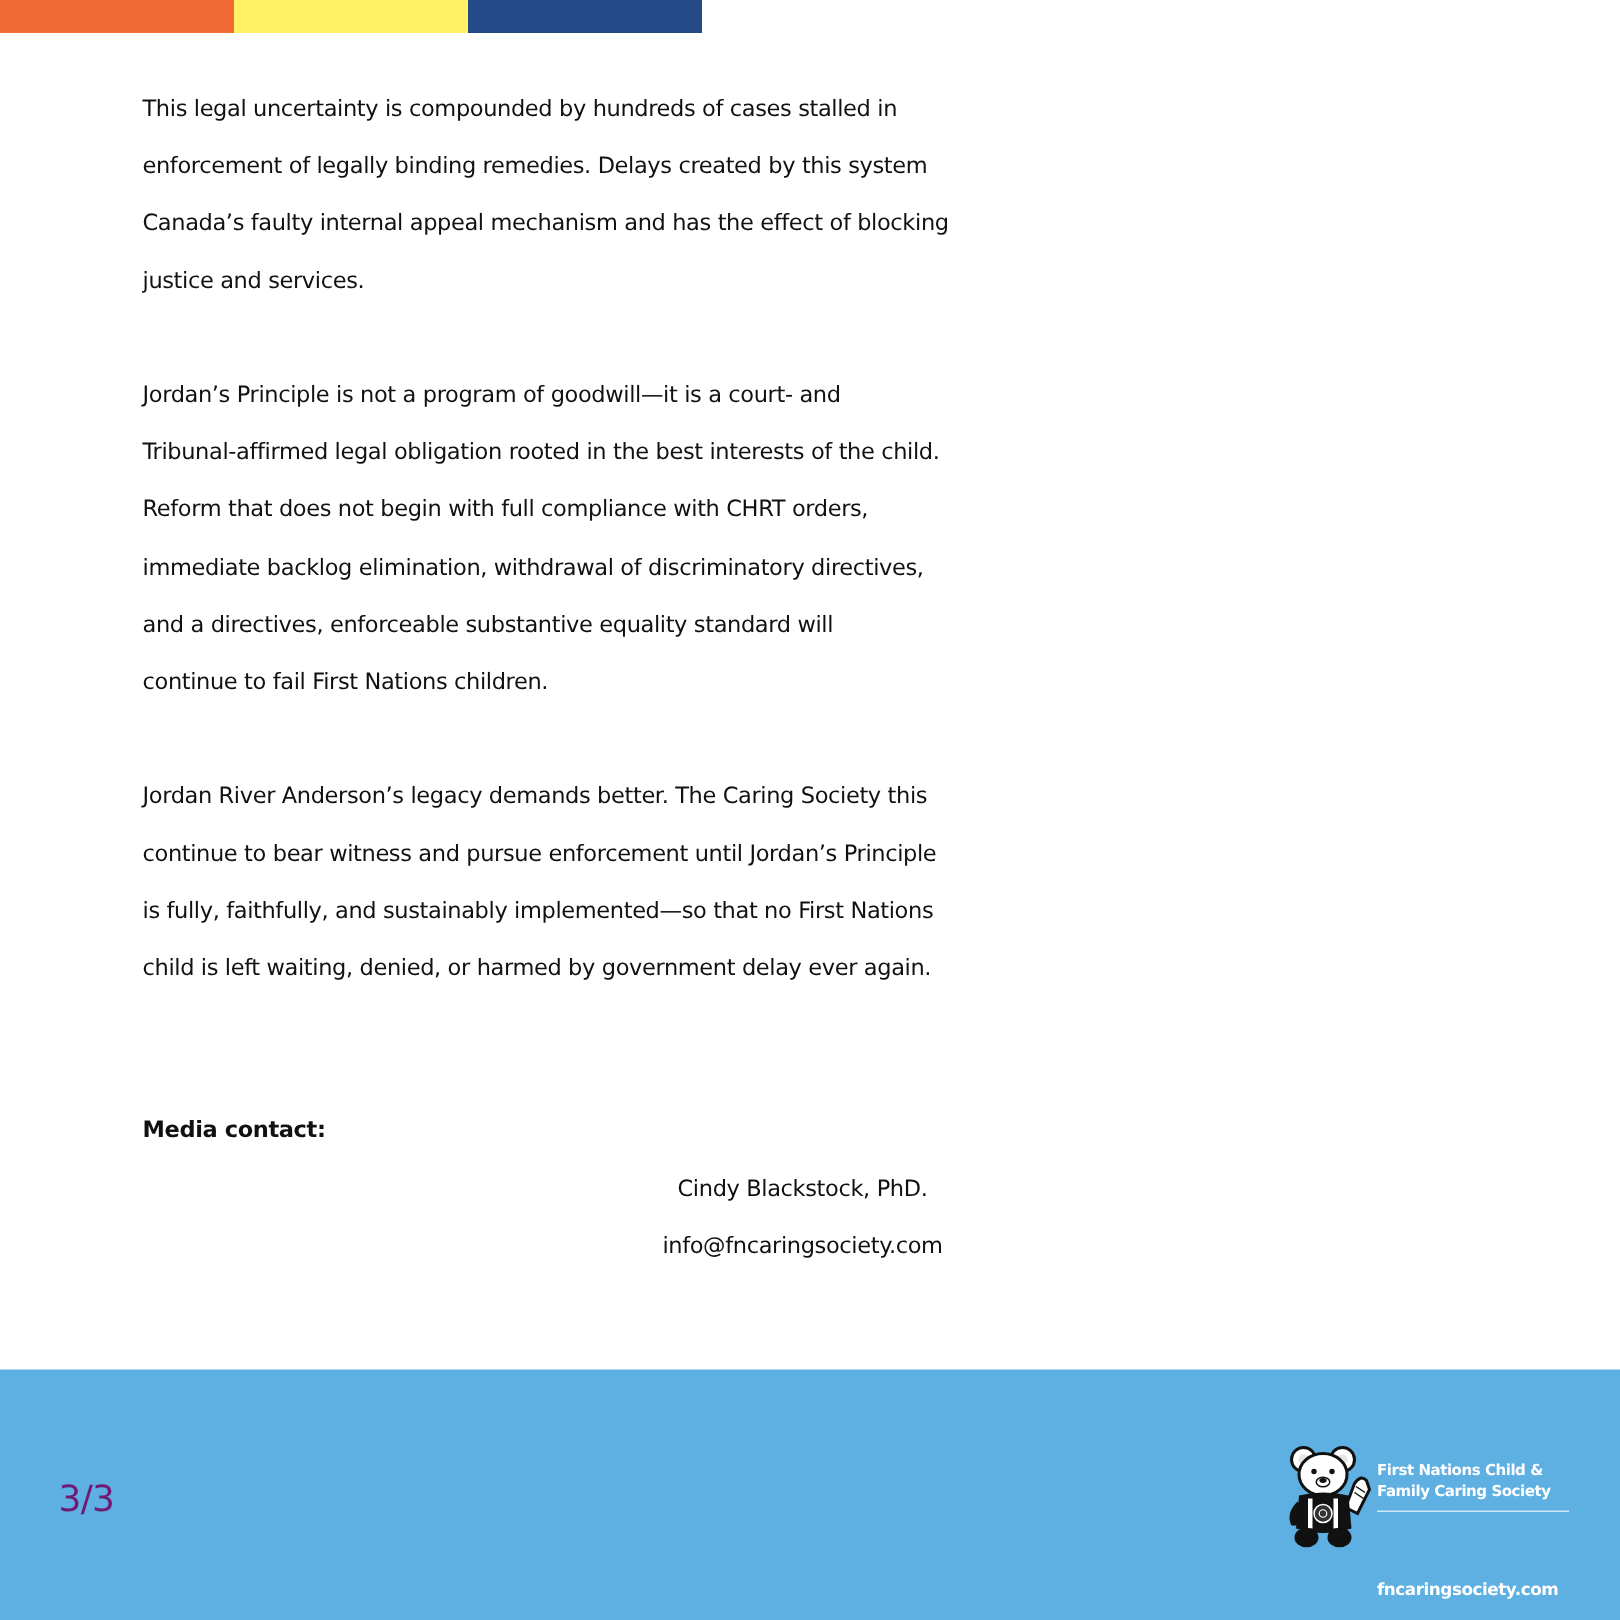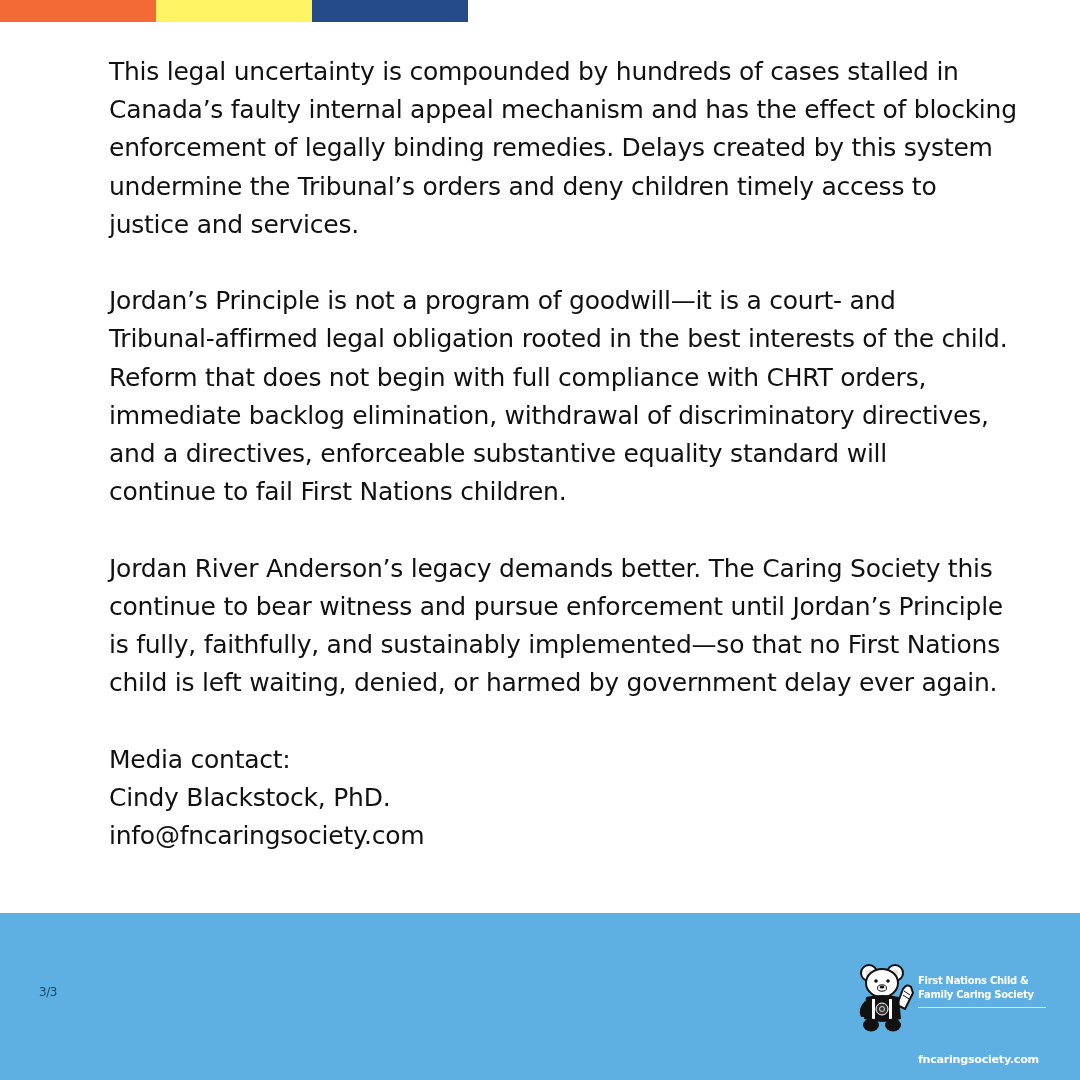--- a/index.html
+++ b/index.html
@@ -7,44 +7,44 @@
     body { position: relative; font-family: "DejaVu Sans", sans-serif; color: #111111; }
 
     .top-bars { position: absolute; left: 0; top: 0; height: 22px; display: flex; }
     .top-bars .bar { width: 156px; height: 22px; }
     .bar-orange { background: #f26b37; }
     .bar-yellow { background: #fff263; }
     .bar-navy { background: #244b88; }
 
     .content {
       position: absolute;
-      left: 109px;
+      left: 95px;
       top: 53px;
       width: 880px;
-      font-size: 25px;
+      font-size: 15px;
       line-height: 38.2px;
       letter-spacing: -0.25px;
     }
     .para { white-space: normal; }
     .para .line { display: block; white-space: nowrap; }
     .spacer { height: 38.2px; }
-    .contact-heading { font-weight: normal; display: block; }
-    .contact-line { display: block; white-space: nowrap; }
+    .contact-heading { font-weight: bold; display: block; margin-top: 32px; }
+    .contact-line { display: block; white-space: nowrap; text-align: center; }
 
     .footer {
       position: absolute;
       left: 0; top: 913px;
       width: 1080px; height: 167px;
       background: #5eb0e2;
     }
     .page-counter {
       position: absolute;
       left: 39px; top: 72px;
-      color: #0c4a6e;
-      font-size: 12px;
+      color: #701a75;
+      font-size: 24px;
       letter-spacing: -0.5px;
     }
     .logo {
       position: absolute;
       left: 855px; top: 48px;
       width: 200px; height: 75px;
     }
     .logo-bear { position: absolute; left: 0; top: 0; width: 62px; height: 72px; }
     .logo-text {
       position: absolute;
@@ -78,23 +78,22 @@
 
 <div class="top-bars">
   <div class="bar bar-orange"></div>
   <div class="bar bar-yellow"></div>
   <div class="bar bar-navy"></div>
 </div>
 
 <div class="content">
   <p class="para">
     <span class="line">This legal uncertainty is compounded by hundreds of cases stalled in</span>
+    <span class="line">enforcement of legally binding remedies. Delays created by this system</span>
     <span class="line">Canada’s faulty internal appeal mechanism and has the effect of blocking</span>
-    <span class="line">enforcement of legally binding remedies. Delays created by this system</span>
-    <span class="line">undermine the Tribunal’s orders and deny children timely access to</span>
     <span class="line">justice and services.</span>
   </p>
   <div class="spacer"></div>
   <p class="para">
     <span class="line">Jordan’s Principle is not a program of goodwill—it is a court- and</span>
     <span class="line">Tribunal-affirmed legal obligation rooted in the best interests of the child.</span>
     <span class="line">Reform that does not begin with full compliance with CHRT orders,</span>
     <span class="line">immediate backlog elimination, withdrawal of discriminatory directives,</span>
     <span class="line">and a directives, enforceable substantive equality standard will</span>
     <span class="line">continue to fail First Nations children.</span>

